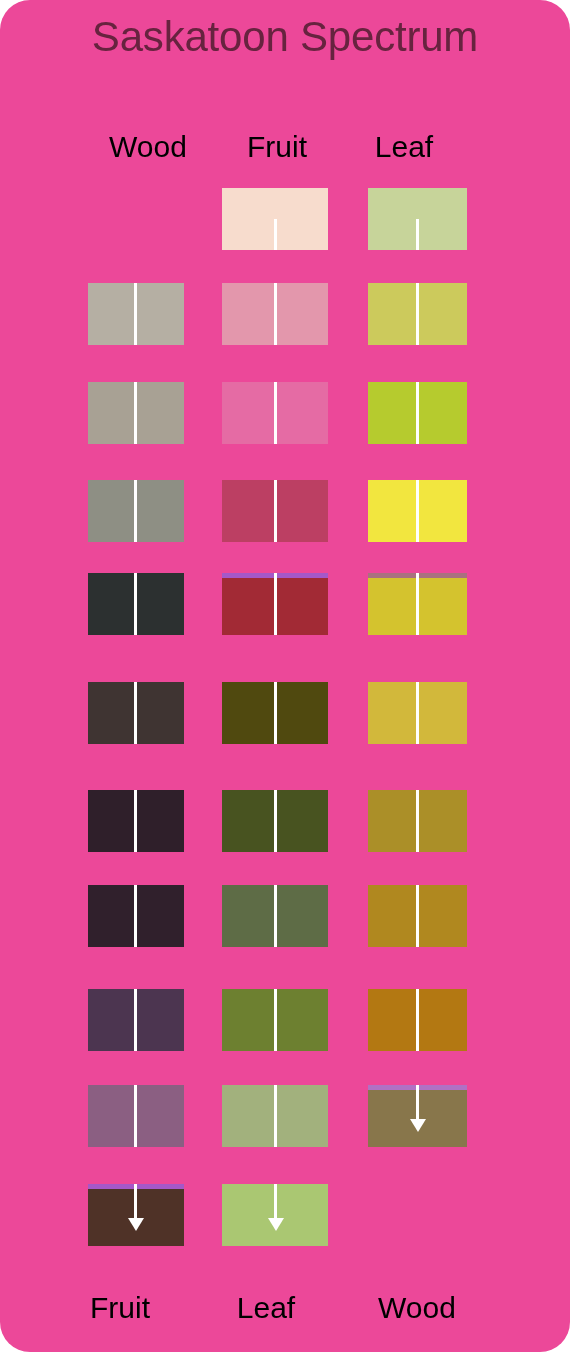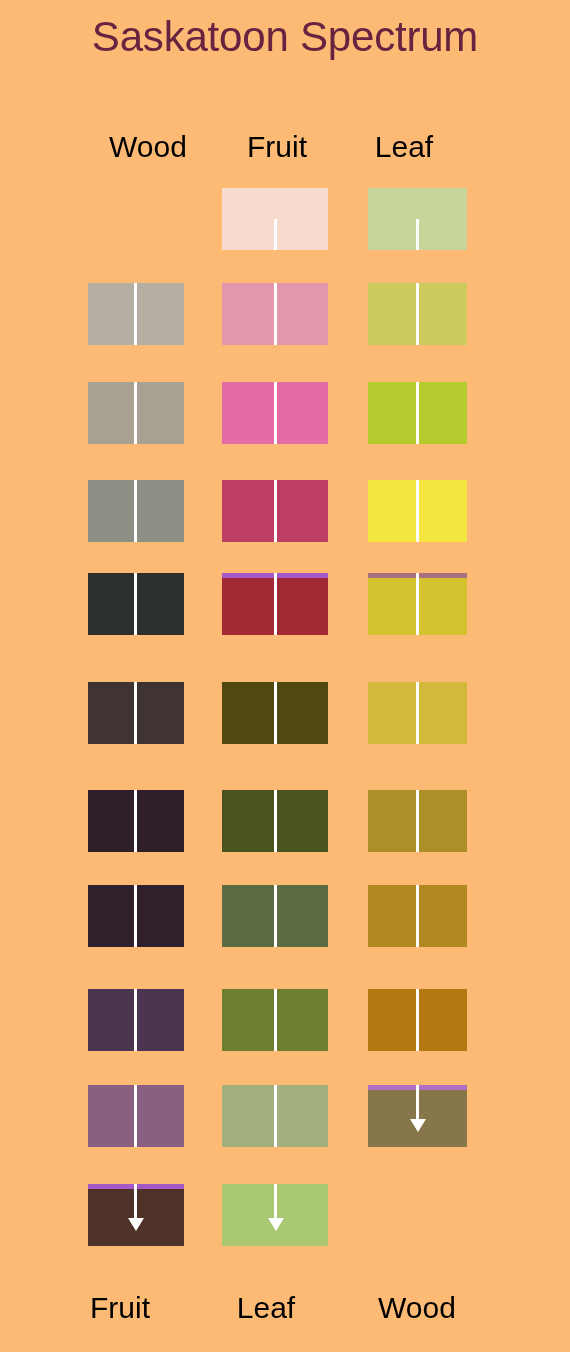--- a/index.html
+++ b/index.html
@@ -117,21 +117,21 @@
     width: 0;
     height: 0;
     border-left: 8px solid transparent;
     border-right: 8px solid transparent;
     border-top: 13px solid #ffffff;
   }
 </style>
 </head>
 <body>
 
-<div id="page" style="background: #fdba74;">
+<div id="page" style="background: #ec4899; border-radius: 30px;">
 
   <div class="title" style="color: rgb(103, 35, 63);">Saskatoon Spectrum</div>
 
   <div class="col-headers-top">
       <div class="col-header" style="left: 78px; width: 140px;">Wood</div>
       <div class="col-header" style="left: 207px; width: 140px;">Fruit</div>
       <div class="col-header" style="left: 334px; width: 140px;">Leaf</div>
     </div>
   <div class="col-headers-bottom">
       <div class="col-header" style="left: 50px; width: 140px;">Fruit</div>

